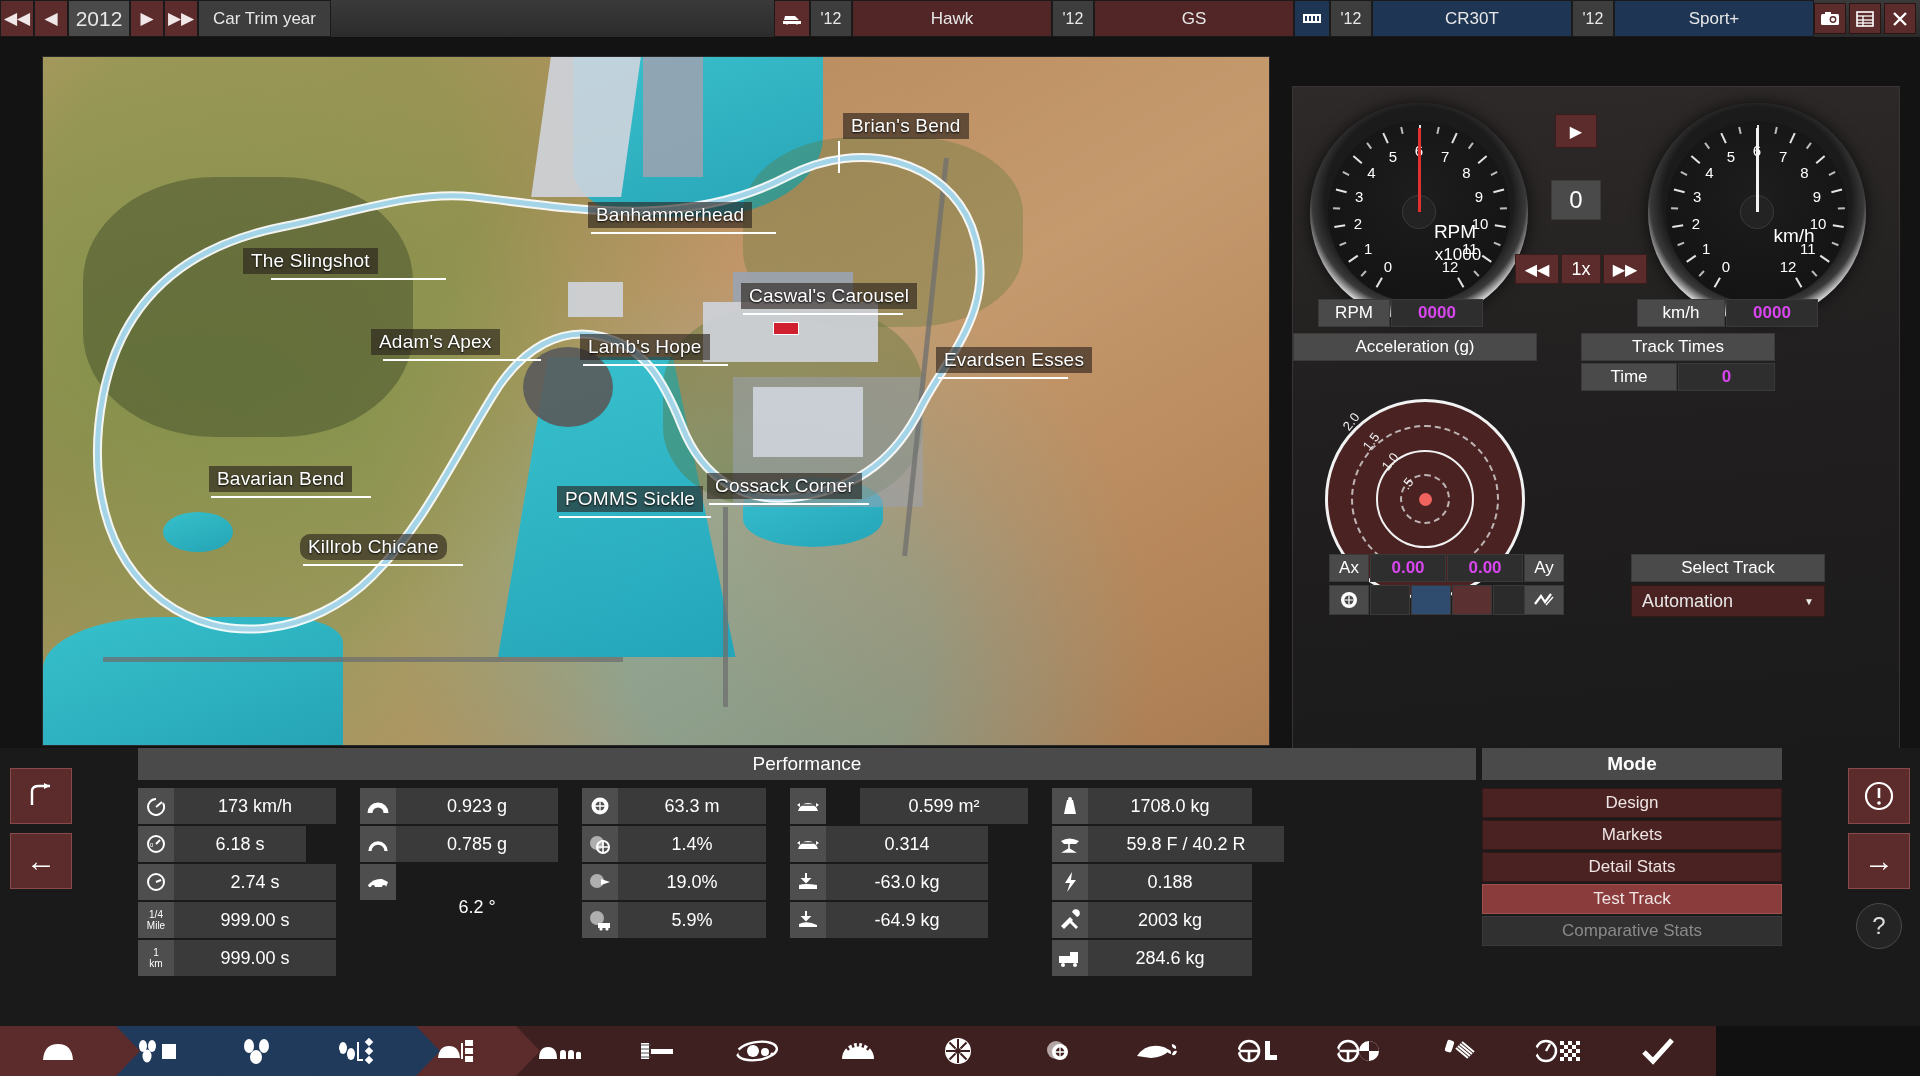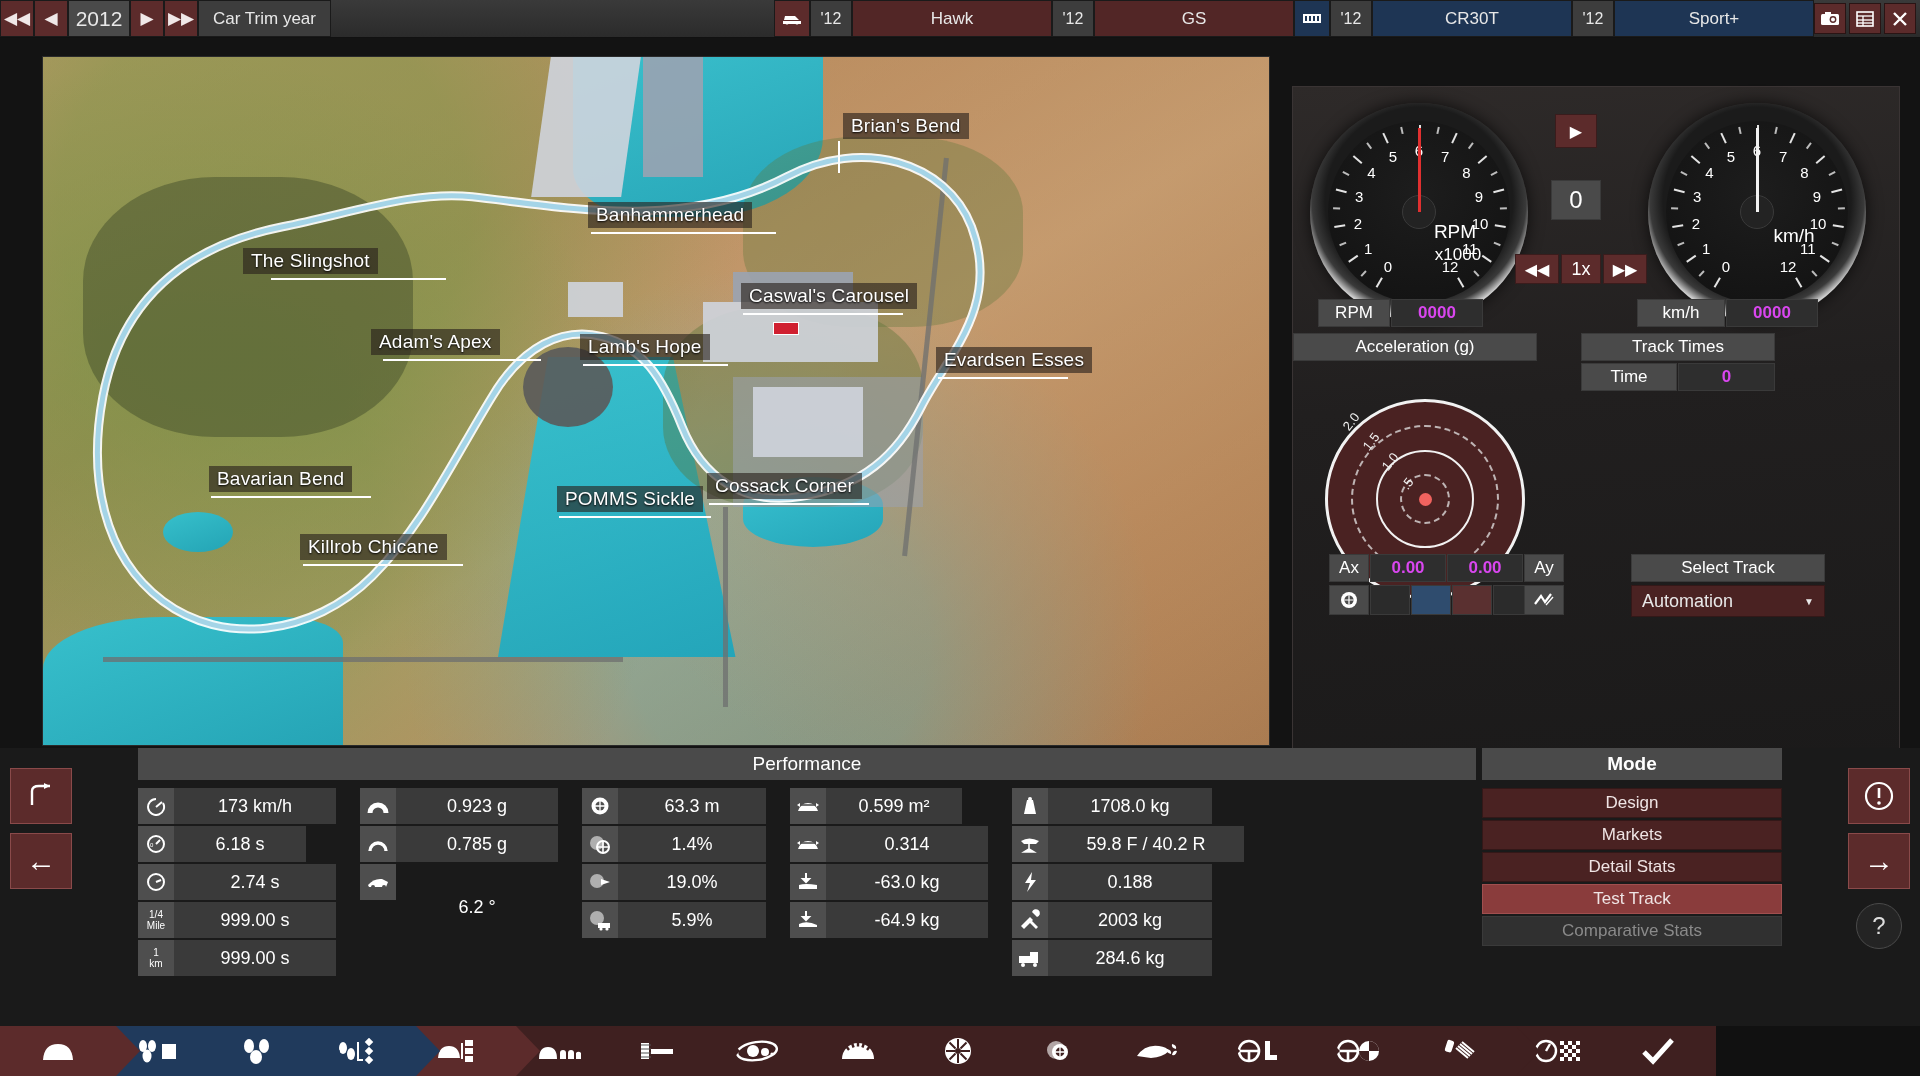--- a/index.html
+++ b/index.html
@@ -266,21 +266,21 @@
         <div class="cnr" style="left: 537px; top: 277px;">Lamb's Hope</div>
         <div class="cnr-line" style="left: 540px; top: 307px; width: 145px; height: 2px;"></div>
         <div class="cnr" style="left: 893px; top: 290px;">Evardsen Esses</div>
         <div class="cnr-line" style="left: 895px; top: 320px; width: 130px; height: 2px;"></div>
         <div class="cnr" style="left: 166px; top: 409px;">Bavarian Bend</div>
         <div class="cnr-line" style="left: 168px; top: 439px; width: 160px; height: 2px;"></div>
         <div class="cnr" style="left: 664px; top: 416px;">Cossack Corner</div>
         <div class="cnr-line" style="left: 666px; top: 446px; width: 160px; height: 2px;"></div>
         <div class="cnr" style="left: 514px; top: 429px;">POMMS Sickle</div>
         <div class="cnr-line" style="left: 516px; top: 459px; width: 152px; height: 2px;"></div>
-        <div class="cnr" style="left: 257px; top: 477px;">Killrob Chicane</div>
+        <div class="cnr" style="left: 257px; top: 477px; border-radius: 10px;">Killrob Chicane</div>
         <div class="cnr-line" style="left: 260px; top: 507px; width: 160px; height: 2px;"></div>
       </div>
   </div>
 
   <div class="simpanel">
 
     <div class="gauge" style="left:17px;top:16px;">
       <div class="gface">
         <div id="tach-ticks">
             <div class="gtick" style="transform: rotate(210deg);"></div>
@@ -558,21 +558,21 @@
       </div>
       <div class="pcol">
         <div class="prow">
           <div class="picon">
             <svg width="26" height="18" viewBox="0 0 26 18">
               <path d="M3 14 q3 -8 10 -8 t10 8z" fill="#fff"></path>
               <path d="M5 8 h16" stroke="#4e4e4e" stroke-width="1.6"></path>
               <path d="M2 8 l3 -2v4z M24 8 l-3 -2v4z" fill="#fff"></path>
             </svg>
           </div>
-          <div class="pval" style="width: 136px;">0.599 m²</div>
+          <div class="pval" style="width: 168px; margin-left: 34px;">0.599 m²</div>
         </div>
         <div class="prow">
           <div class="picon">
             <svg width="26" height="18" viewBox="0 0 26 18">
               <path d="M3 14 q3 -8 10 -8 t10 8z" fill="#fff"></path>
               <path d="M5 8 h16" stroke="#4e4e4e" stroke-width="1.6"></path>
               <path d="M2 8 l3 -2v4z M24 8 l-3 -2v4z" fill="#fff"></path>
             </svg>
           </div>
           <div class="pval" style="width: 162px;">0.314</div>

